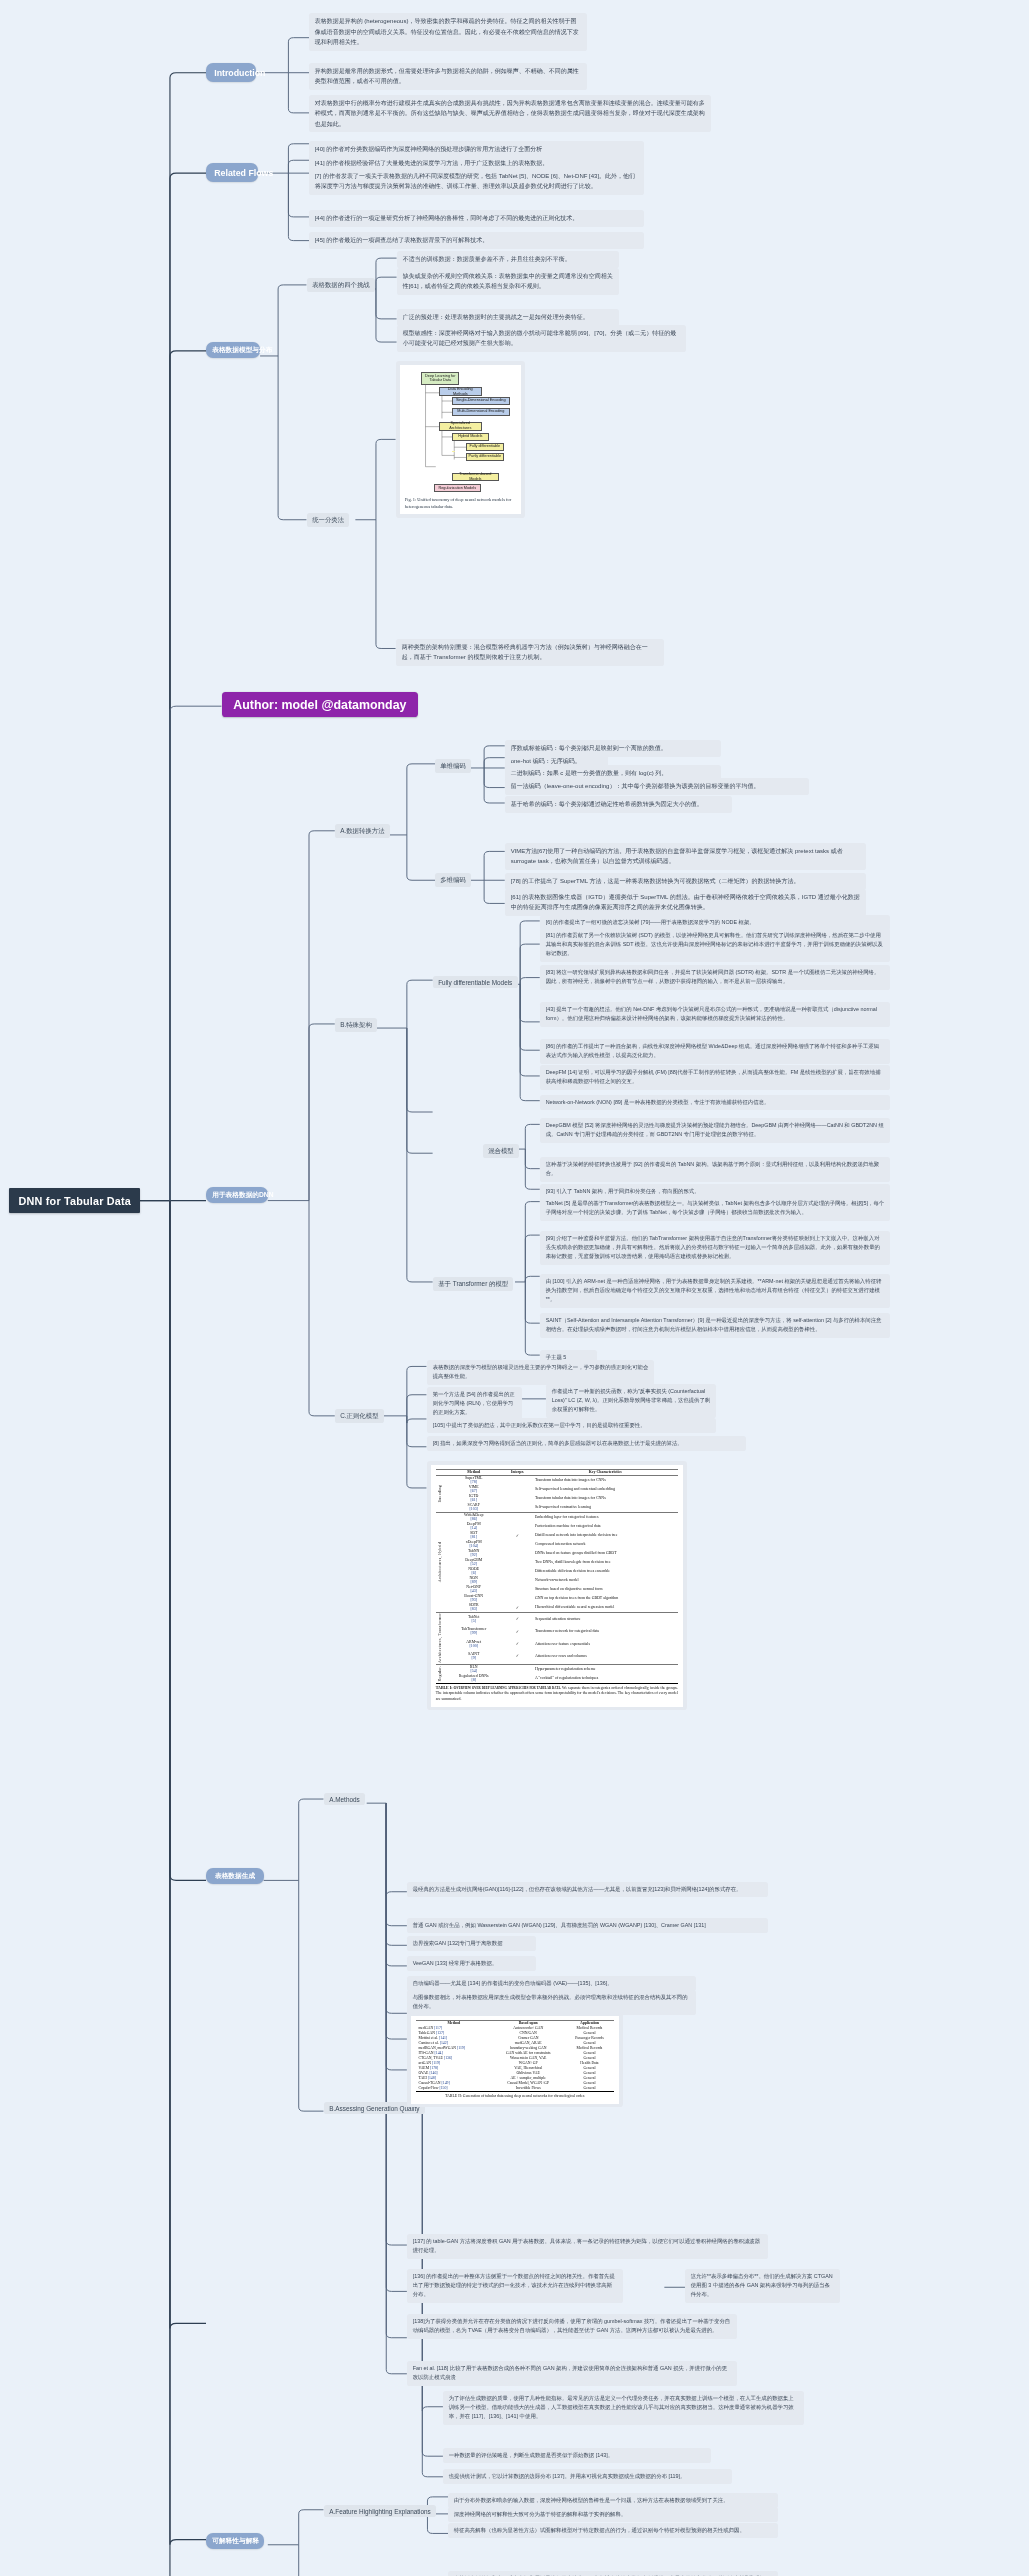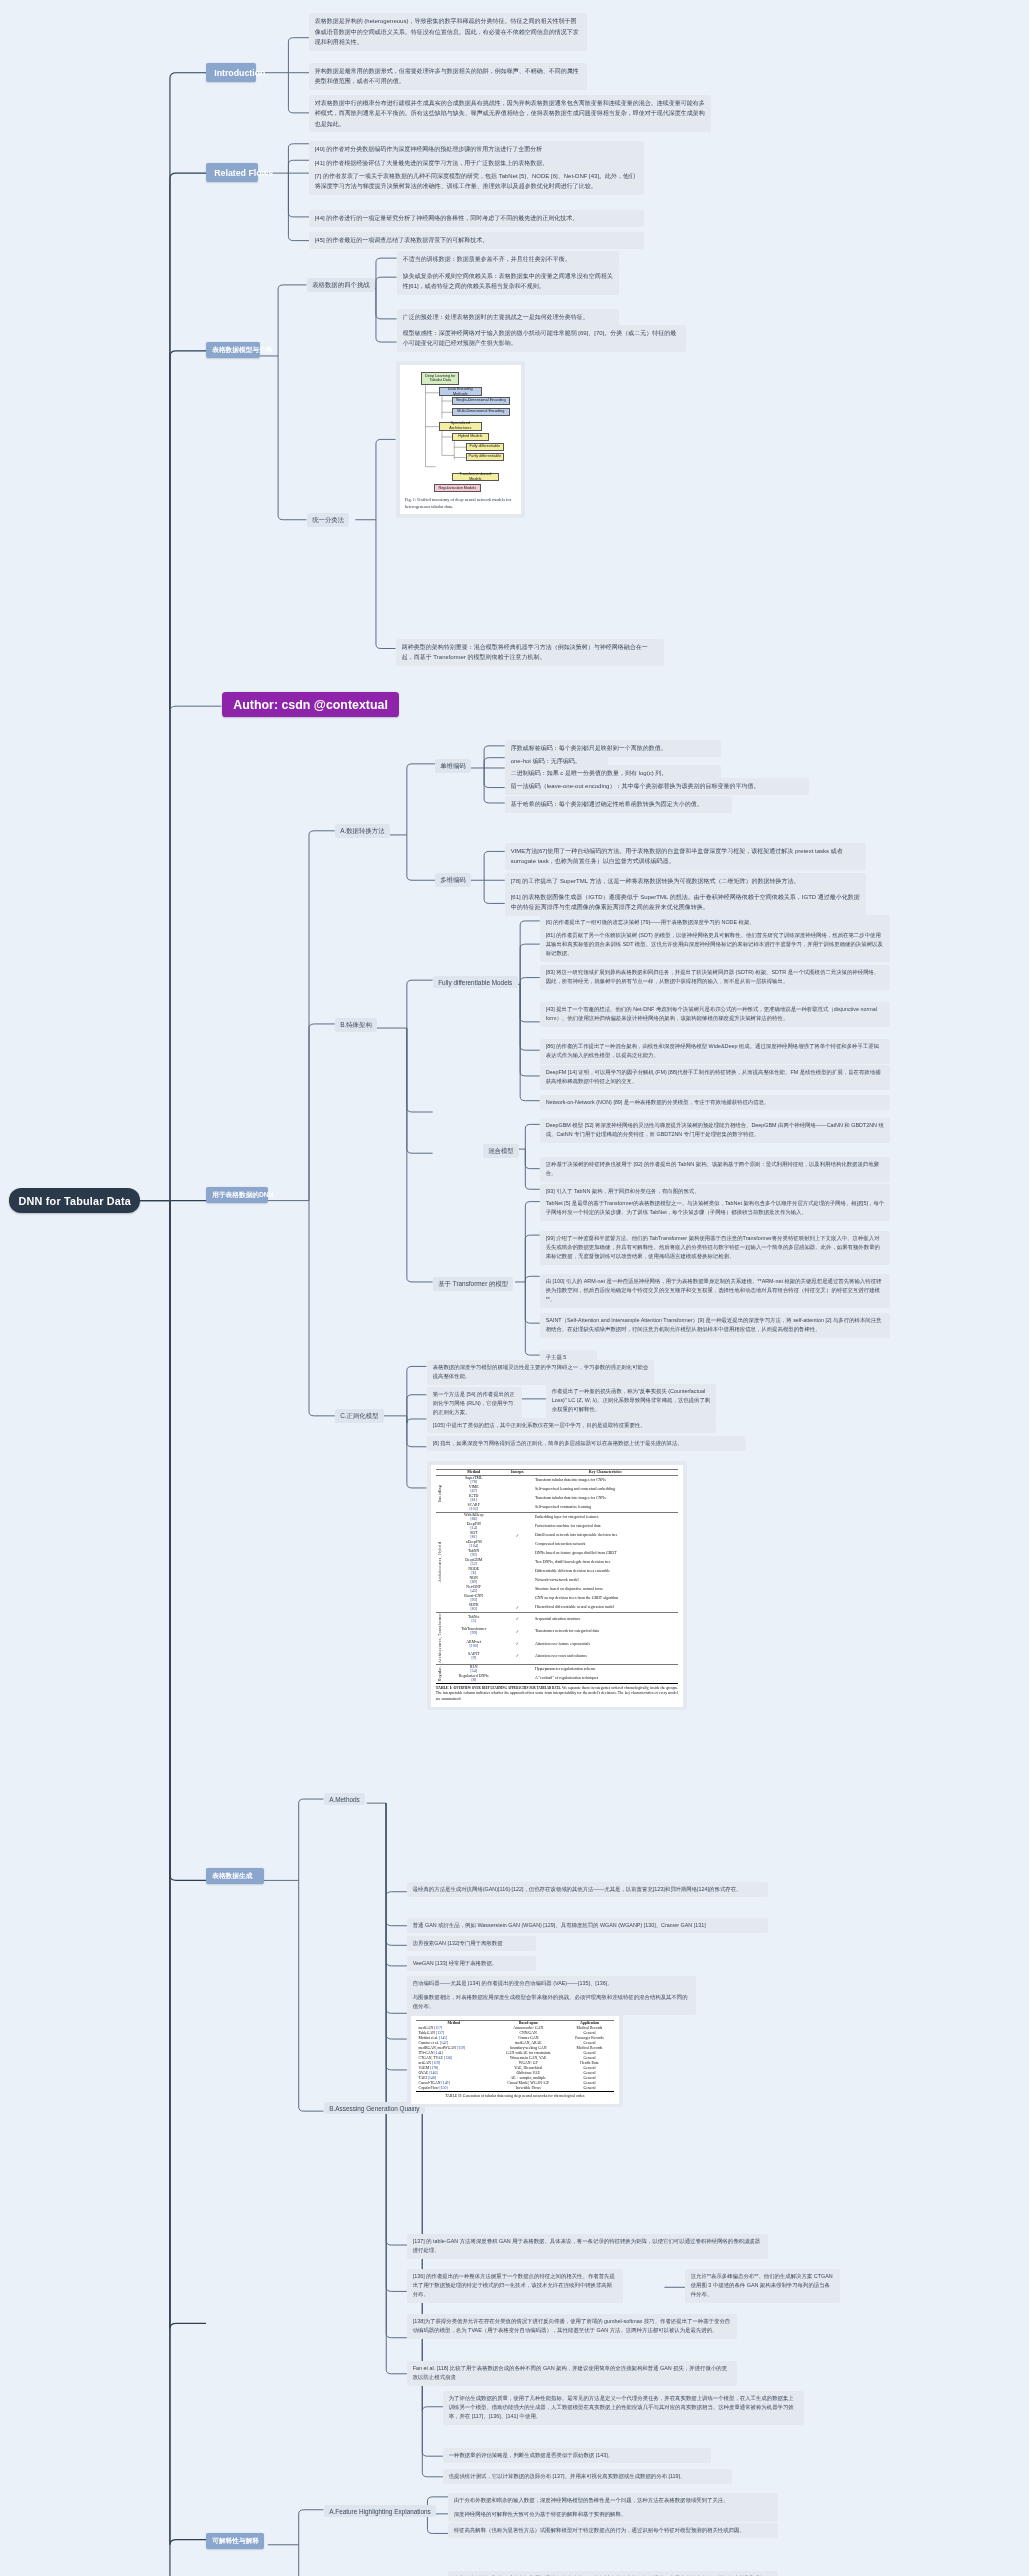--- a/index.html
+++ b/index.html
@@ -16,31 +16,31 @@
   
   #wires { position:absolute; left:0; top:0; width:1029px; height:3081px; pointer-events:none; }
   #wires path { fill:none; stroke:#2e3f52; stroke-width:2.2; }
   #wires path.thin { stroke:#52627a; stroke-width:1.8; }
 
   
   .node { position:absolute; }
 
   .root {
     background:#2b3a4b; color:#ffffff;
-    border-radius:12px; padding:6.7px 9.3px;
+    border-radius:1px; padding:6.7px 9.3px;
     font-size:10.8px; font-weight:bold; letter-spacing:0.2px;
     box-shadow:0 1px 2.1px rgba(0,0,0,.22);
     white-space:nowrap;
   }
 
   .branch {
     background:#8ba6cd; color:#ffffff;
-    border-radius:2px; padding:4.6px 8.2px;
+    border-radius:7px; padding:4.6px 8.2px;
     font-size:8.8px; font-weight:bold;
-    white-space:nowrap;
+    text-align:center; white-space:nowrap;
     box-shadow:0 0.5px 1.5px rgba(0,0,0,.15);
   }
   .branch.sm { font-size:6.7px; padding:3.6px 6.2px; }
 
   .author {
     background:#8e24aa; color:#ffffff;
     border-radius:3.6px; padding:5.7px 11.3px;
     font-size:12.4px; font-weight:bold; white-space:nowrap;
     box-shadow:0 0.5px 1.5px rgba(0,0,0,.2);
   }
@@ -291,21 +291,21 @@
       <div class="tax" style="height:23px; margin-top:1px;">
         <div class="bx y" style="left:47px; top:1px; width:47px; height:8.2px;">Transformer-based Models</div>
         <div class="bx p" style="left:29px; top:12.4px; width:47px; height:8.2px;">Regularization Models</div>
       </div>
       <div class="figcap">Fig. 1: Unified taxonomy of deep neural network models for heterogeneous tabular data.</div>
     </div>
   </div>
 
   <div class="node leaf" style="left:396px; top:639px; width:268px;">两种类型的架构特别重要：混合模型将经典机器学习方法（例如决策树）与神经网络融合在一起，而基于 Transformer 的模型则依赖于注意力机制。</div>
 
-  <div class="node author" style="left:222px; top:692px;">Author:  csdn @contextual</div>
+  <div class="node author" style="left:222px; top:692px;">Author:  model @datamonday</div>
 
   <div class="node branch sm" style="left:206px; top:1187px; width:62px;">用于表格数据的DNN</div>
 
   <div class="node sub" style="left:335px; top:824px;">A.数据转换方法</div>
   <div class="node sub" style="left:435px; top:759px;">单维编码</div>
   <div class="node leaf" style="left:505px; top:740px; width:216px;">序数或标签编码：每个类别都只是映射到一个离散的数值。</div>
   <div class="node leaf" style="left:505px; top:753px; width:103px;">one-hot 编码：无序编码。</div>
   <div class="node leaf" style="left:505px; top:765px; width:216px;">二进制编码：如果 c 是唯一分类值的数量，则有 log(c) 列。</div>
   <div class="node leaf" style="left:505px; top:778px; width:304px;">留一法编码（leave-one-out encoding）：其中每个类别都替换为该类别的目标变量的平均值。</div>
   <div class="node leaf" style="left:505px; top:796px; width:227px;">基于哈希的编码：每个类别都通过确定性哈希函数转换为固定大小的值。</div>

